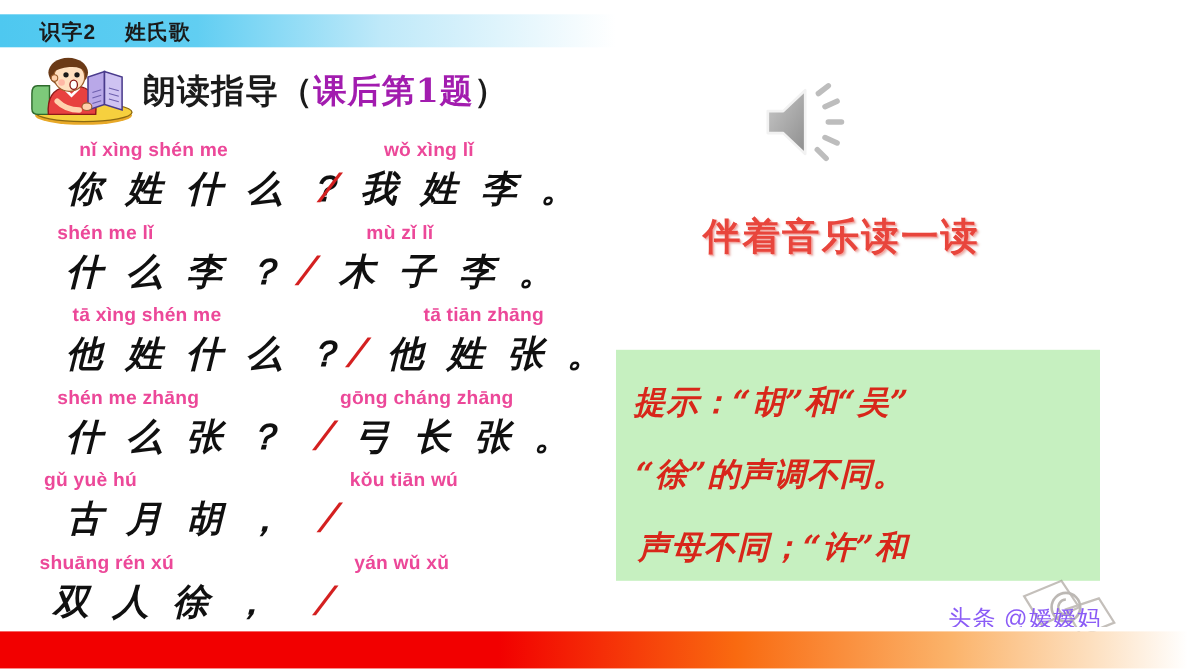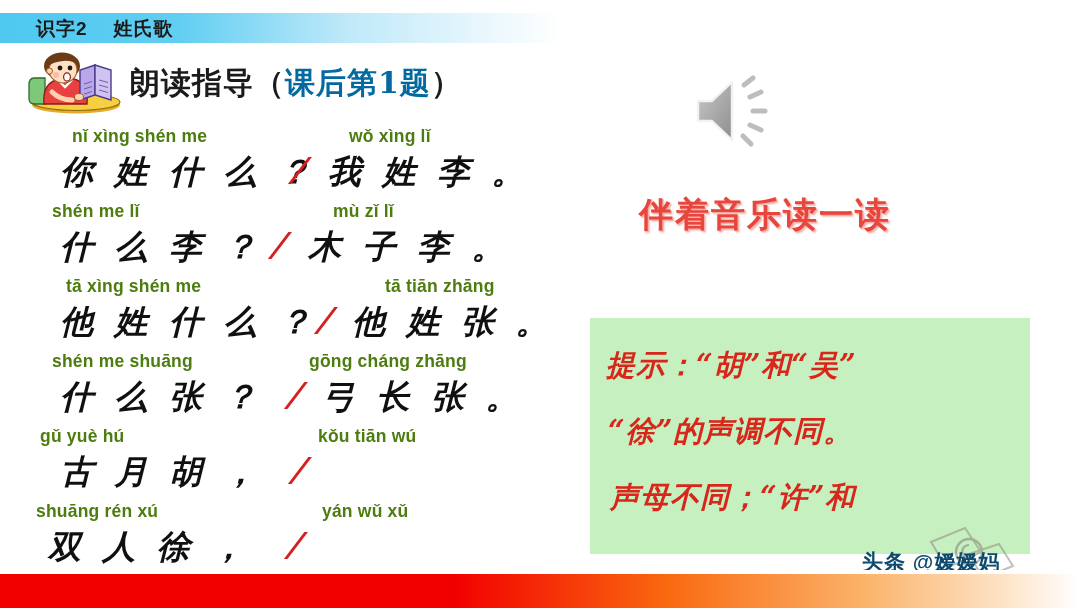--- a/index.html
+++ b/index.html
@@ -27,30 +27,30 @@
   .title-row{
     position:absolute;left:22px;top:52px;
     display:flex;align-items:center;height:62px;
   }
   .boy-icon{position:relative;width:104px;height:62px;flex:0 0 auto;}
   .title-text{
     font-family:"DejaVu Serif","Liberation Serif",serif;
     font-size:30px;font-weight:700;color:#1b1b1b;white-space:nowrap;
     letter-spacing:1px;margin-left:4px;
   }
-  .title-text .red{color:#0369a1;}
+  .title-text .red{color:#a21caf;}
 
   
   .poem{
     position:absolute;left:0px;top:126px;width:566px;
   }
   .poem-line{position:relative;height:75px;}
   .py-row{
     position:relative;height:24px;
-    font-size:17.5px;font-weight:600;color:#4d7c0f;
+    font-size:17.5px;font-weight:600;color:#ec4899;
     letter-spacing:.2px;white-space:nowrap;
   }
   .hz-row{
     position:relative;height:48px;
     font-family:"DejaVu Serif","Liberation Serif",serif;
     font-size:33px;font-weight:700;color:#101010;
     letter-spacing:5px;white-space:nowrap;font-style:italic;
   }
   .py-a,.py-b,.hz-a,.hz-b{position:absolute;top:0;}
   .slash{color:#d42020;font-weight:700;display:inline-block;
@@ -59,37 +59,37 @@
   
   .speaker{position:absolute;left:692px;top:68px;width:96px;height:84px;}
   .music-text{
     position:absolute;left:605px;top:192px;width:320px;text-align:center;
     font-family:"DejaVu Serif","Liberation Serif",serif;
     font-size:34px;font-weight:700;color:#e8453c;
     letter-spacing:2px;white-space:nowrap;
     text-shadow:1px 1px 0 #f5a9a4, 2px 2px 2px rgba(190,60,50,.35);
   }
   .tipbox{
-    position:absolute;left:560px;top:318px;width:440px;height:236px;
+    position:absolute;left:560px;top:318px;width:440px;height:210px;
     background:#c6f0c0;
-    box-sizing:border-box;padding:14px 16px 0 16px;margin-left:30px;
+    box-sizing:border-box;padding:14px 16px 0 16px;
   }
   .tip-line{
     font-family:"DejaVu Serif","Liberation Serif",serif;
     font-size:29px;font-weight:700;color:#d8261a;
     letter-spacing:1px;line-height:66px;white-space:nowrap;
     font-style:italic;
   }
   .tip-line.l2{padding-left:4px;}
   .tip-line.l3{padding-left:2px;}
 
   
   .wm{
     position:absolute;left:862px;top:548px;
-    font-size:21px;font-weight:700;color:#0c4a6e;white-space:nowrap;
+    font-size:21px;font-weight:400;color:#8b5cf6;white-space:nowrap;
     letter-spacing:1px;
   }
   .wm-stamp{
     position:absolute;left:925px;top:512px;width:98px;height:78px;
     opacity:.5;
   }
 
   
   .bottom-bar{
     position:absolute;left:0;bottom:0;width:1080px;height:34px;
@@ -185,21 +185,21 @@
       </div>
       <div class="hz-row">
         <span class="hz-a" style="left:60px">他 姓 什 么 ？</span>
         <span class="hz-a slash" style="left:318px">/</span>
         <span class="hz-b" style="left:352px">他 姓 张 。</span>
       </div>
     </div>
 
     <div class="poem-line">
       <div class="py-row">
-        <span class="py-a" style="left:52px">shén me shuāng</span>
+        <span class="py-a" style="left:52px">shén me zhāng</span>
         <span class="py-b" style="left:309px">gōng cháng zhāng</span>
       </div>
       <div class="hz-row">
         <span class="hz-a" style="left:60px">什 么 张 ？</span>
         <span class="hz-a slash" style="left:288px">/</span>
         <span class="hz-b" style="left:322px">弓 长 张 。</span>
       </div>
     </div>
 
     <div class="poem-line">

